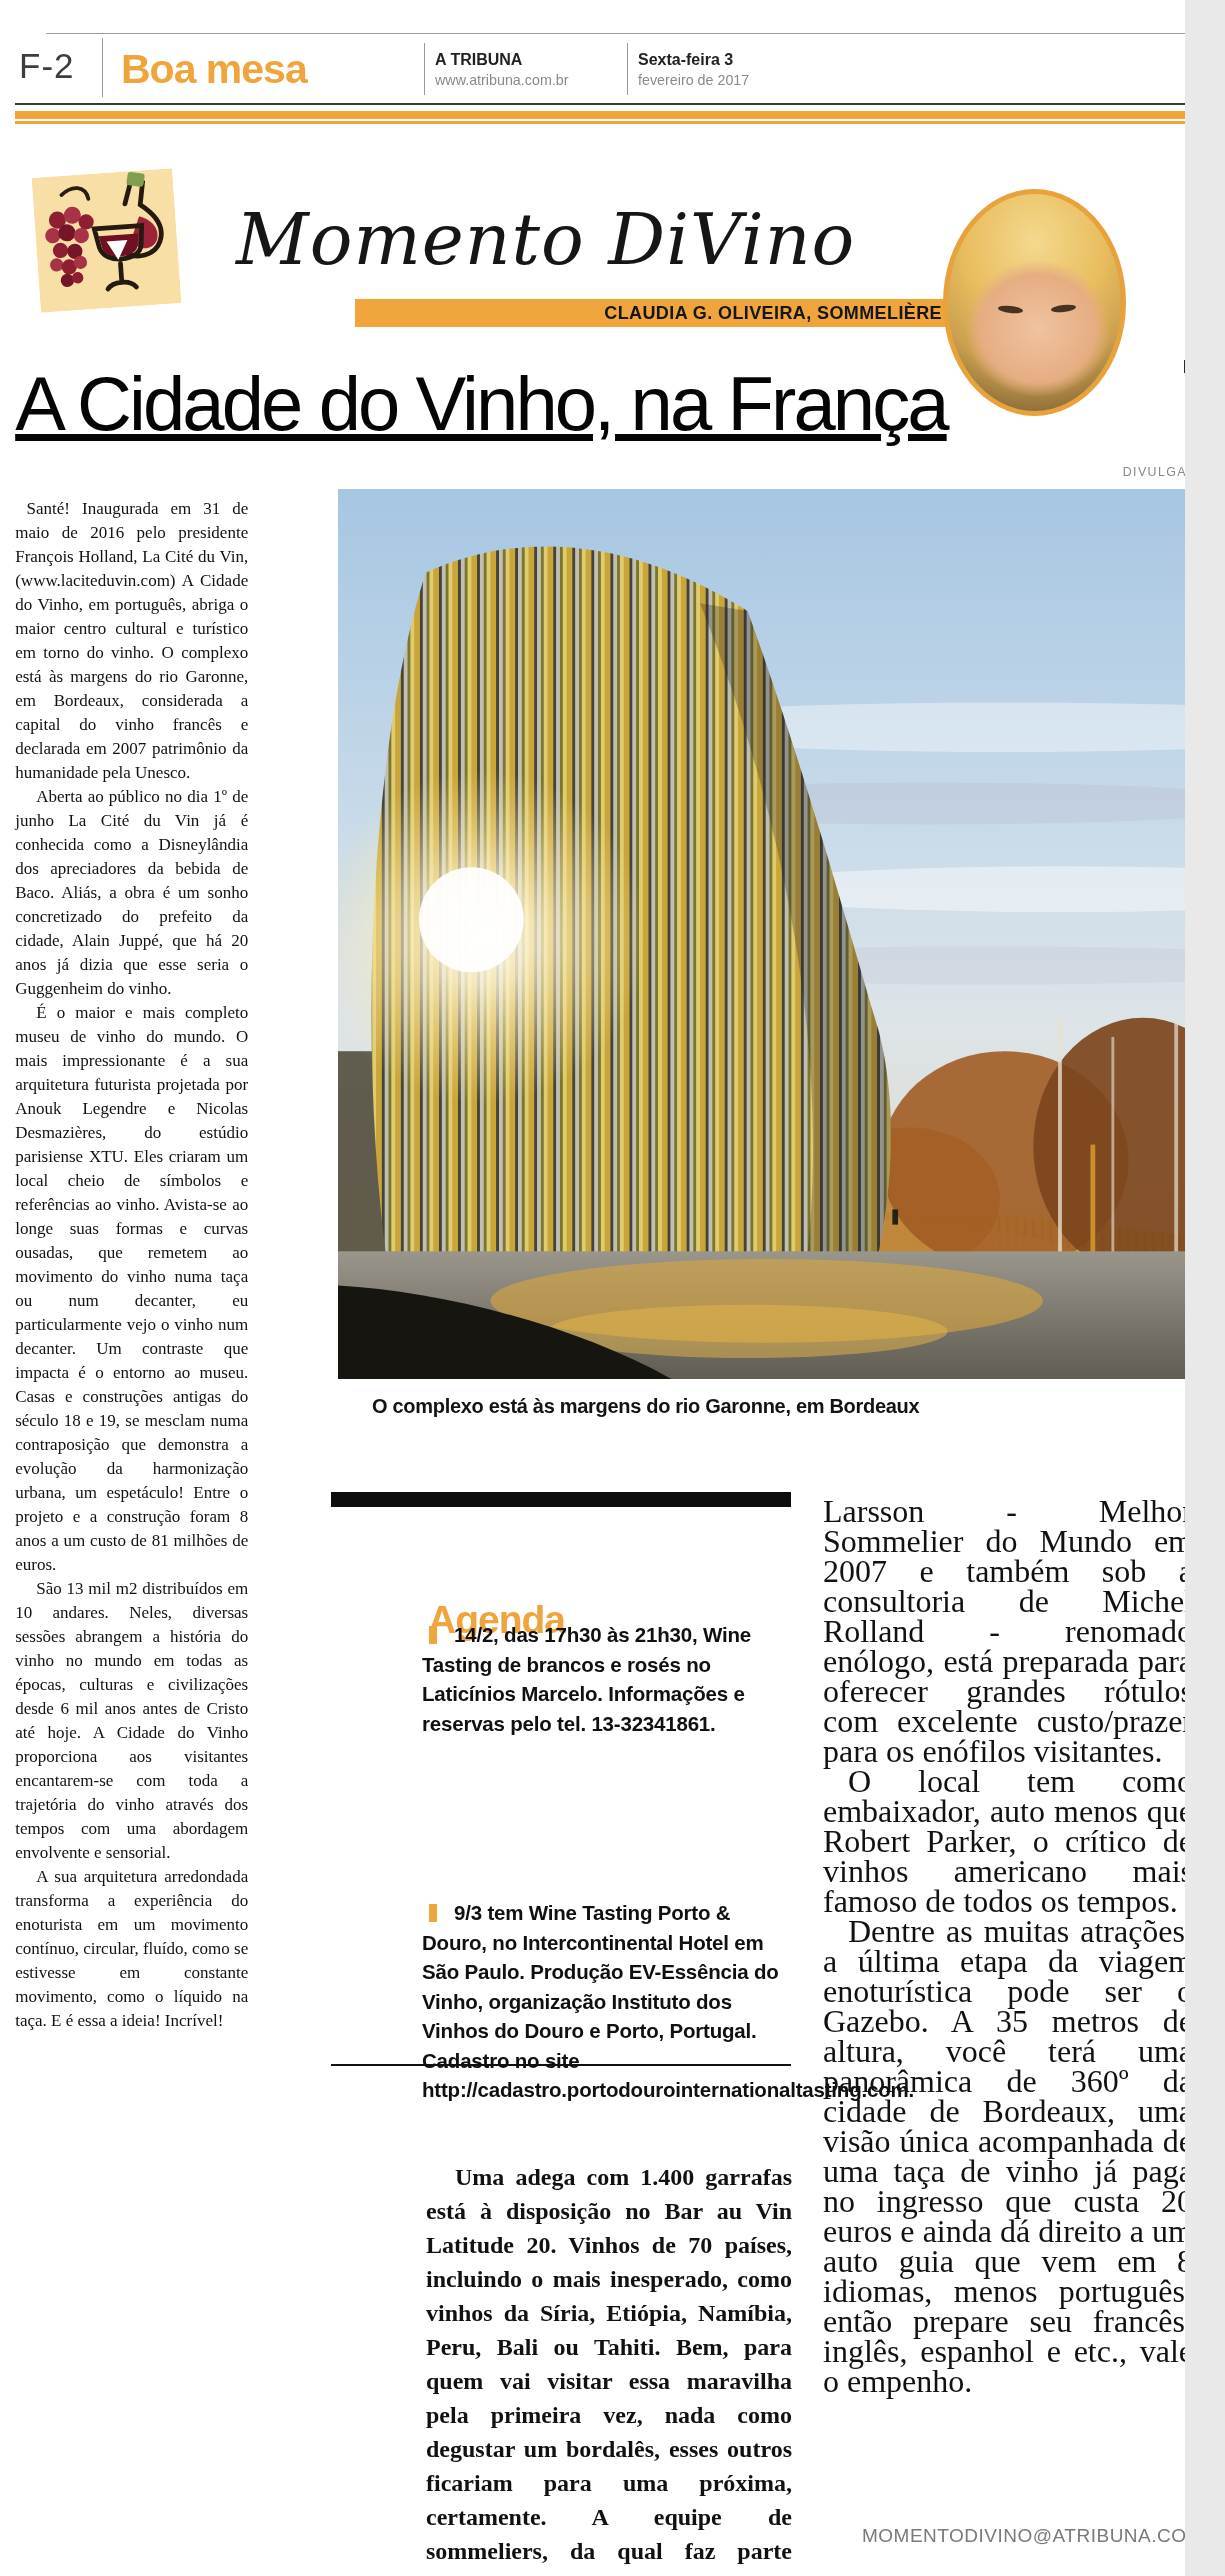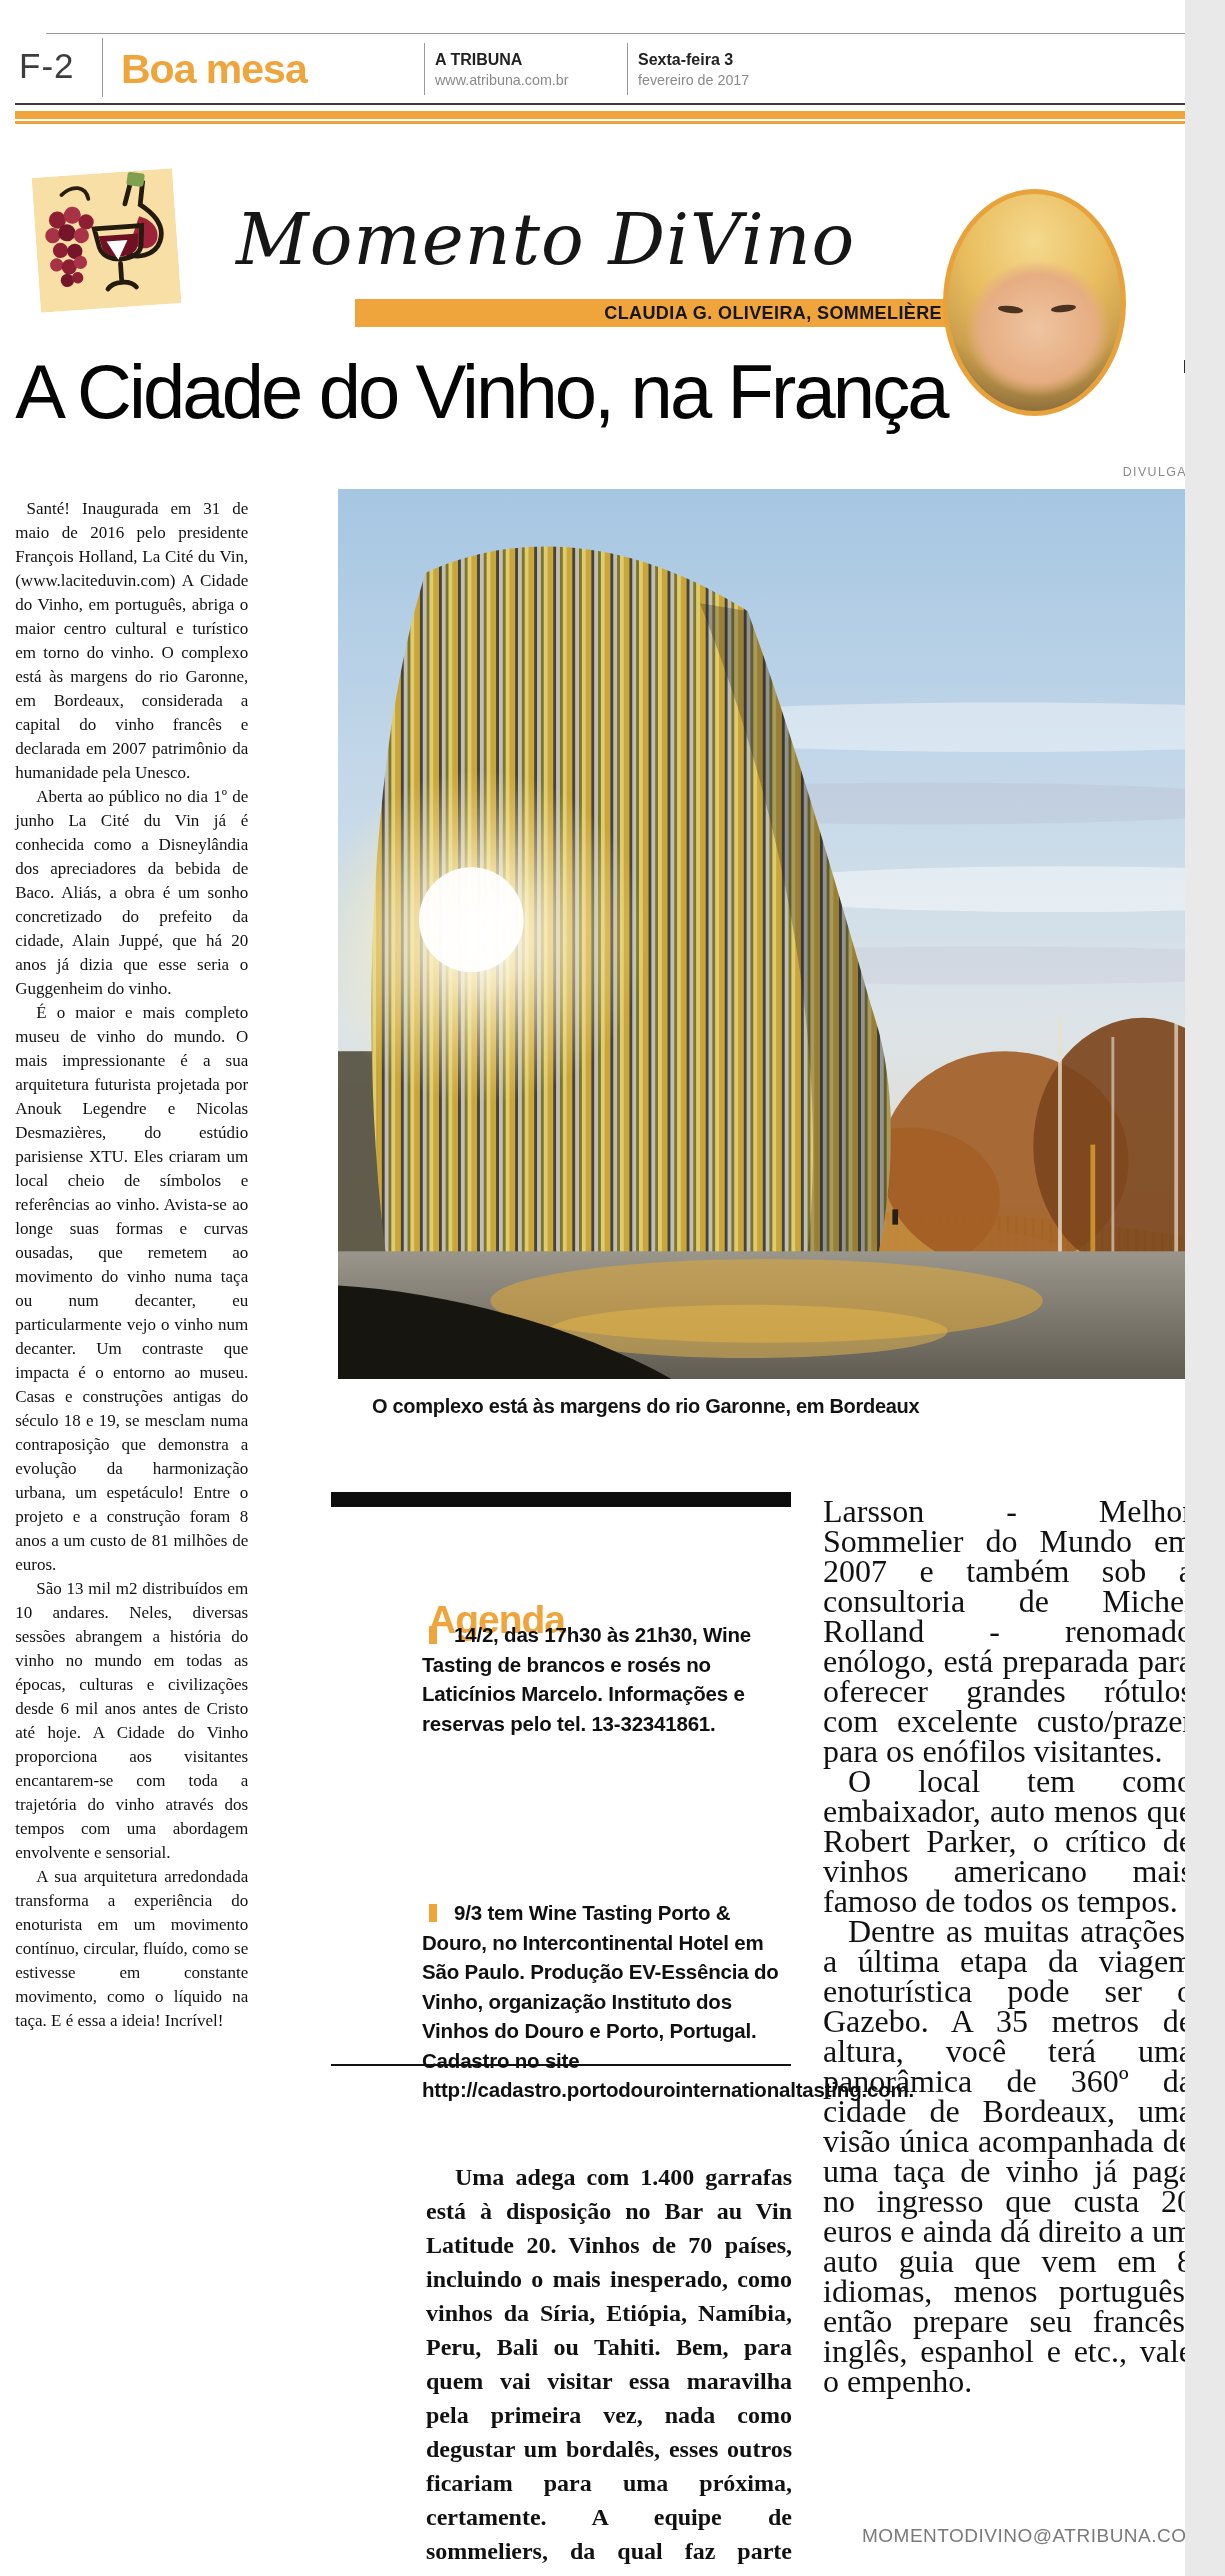--- a/index.html
+++ b/index.html
@@ -108,21 +108,21 @@
 
   <div class="abs" id="author-banner" style="left:355px;top:299px;width:587px;">CLAUDIA G. OLIVEIRA, SOMMELIÈRE</div>
 
   <div class="abs" id="portrait" style="left:943px;top:189px;">
     <span class="eye" style="left:50px;top:112px;transform:rotate(6deg);"></span>
     <span class="eye" style="left:103px;top:111px;transform:rotate(-6deg);"></span>
   </div>
 
   <div class="abs" id="corner-mark" style="left:1184px;top:360px;width:6.7px;height:13.3px;"></div>
 
-  <div class="abs" id="headline" style="left:15.2px;top:348px;">A Cidade do Vinho, na França</div>
+  <div class="abs" id="headline" style="left:15.2px;top:360px;text-decoration:underline;">A Cidade do Vinho, na França</div>
   <div class="abs" id="credit" style="left:953px;top:465px;width:265px;">DIVULGAÇÃO</div>
 
   <div class="abs" style="left:338px;top:489px;width:882px;height:890px;">
     <svg width="882" height="890" viewBox="0 0 926 934" preserveAspectRatio="none">
       <defs>
         <linearGradient id="sky" x1="0" y1="0" x2="0" y2="1">
           <stop offset="0" stop-color="#a6c6e2"></stop>
             <stop offset="0.35" stop-color="#c6d9e9"></stop>
           <stop offset="0.6" stop-color="#dde4e8"></stop>
             <stop offset="0.85" stop-color="#e0d9c9"></stop>

